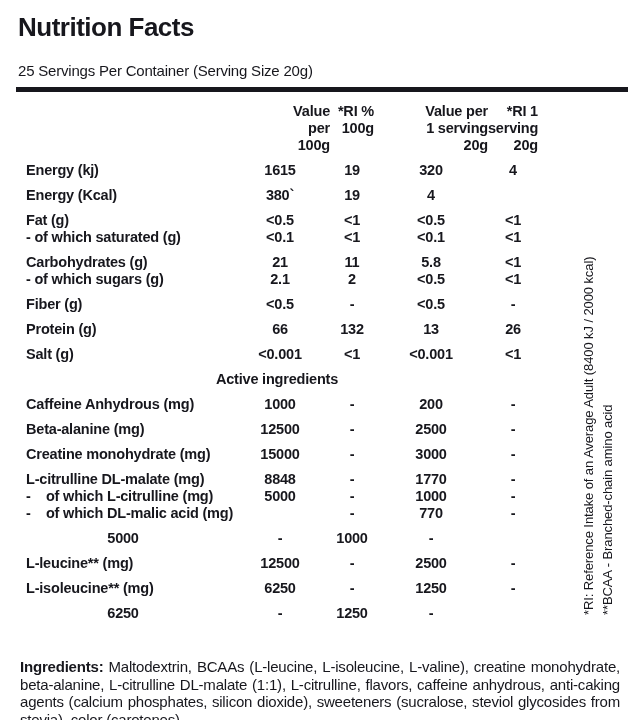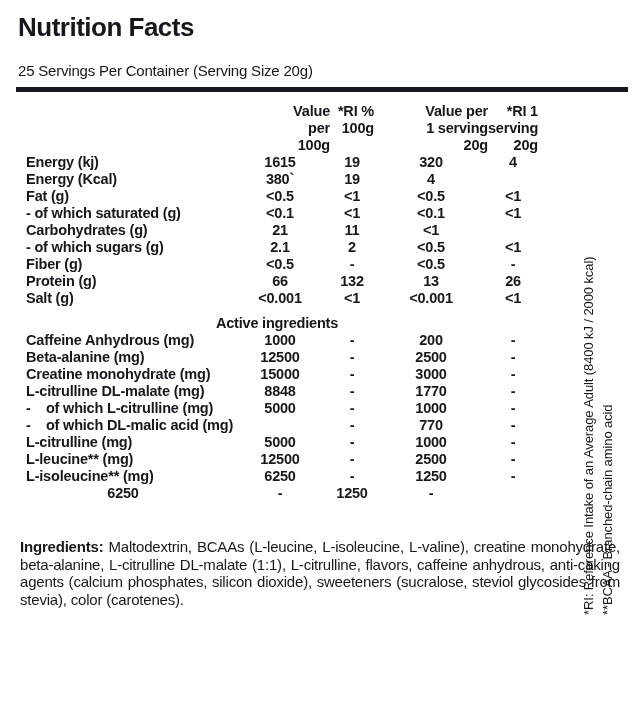--- a/index.html
+++ b/index.html
@@ -33,21 +33,21 @@
   .n-table{margin-top:11px;font-weight:bold;font-size:14.5px;letter-spacing:-0.2px;}
   .t-head,.t-row{
     display:grid;
     grid-template-columns:214px 100px 44px 114px 50px;
   }
   .t-head .th{
     text-align:right;font-size:14.5px;line-height:17px;
     white-space:pre-line;
   }
   .t-row{line-height:17px;}
-  .t-row.grp{}
+  .t-row.grp{margin-top:8px;}
   .t-row.sub{margin-top:0;}
   .cell.label{padding-left:10px;white-space:pre;}
   .cell.val{text-align:center;}
   .t-heading{
     margin-top:8px;line-height:17px;
     width:522px;text-align:center;font-weight:bold;
   }
   
   .ingredients{
     margin:36px 14px 0 4px;
@@ -117,20 +117,21 @@
             <div class="cell label">- of which saturated (g)</div>
             <div class="cell val">&lt;0.1</div>
             <div class="cell val">&lt;1</div>
             <div class="cell val">&lt;0.1</div>
             <div class="cell val">&lt;1</div>
           </div>
           <div class="t-row grp">
             <div class="cell label">Carbohydrates (g)</div>
             <div class="cell val">21</div>
             <div class="cell val">11</div>
+            <div class="cell val">5.8</div>
             <div class="cell val">&lt;1</div>
           </div>
           <div class="t-row sub">
             <div class="cell label">- of which sugars (g)</div>
             <div class="cell val">2.1</div>
             <div class="cell val">2</div>
             <div class="cell val">&lt;0.5</div>
             <div class="cell val">&lt;1</div>
           </div>
           <div class="t-row grp">
@@ -191,21 +192,20 @@
             <div class="cell val">-</div>
           </div>
           <div class="t-row sub">
             <div class="cell label">-    of which DL-malic acid (mg)</div>
             <div class="cell val"></div>
             <div class="cell val">-</div>
             <div class="cell val">770</div>
             <div class="cell val">-</div>
           </div>
           <div class="t-row grp">
-            <div class="cell label">L-citrulline (mg)</div>
             <div class="cell val">5000</div>
             <div class="cell val">-</div>
             <div class="cell val">1000</div>
             <div class="cell val">-</div>
           </div>
           <div class="t-row grp">
             <div class="cell label">L-leucine** (mg)</div>
             <div class="cell val">12500</div>
             <div class="cell val">-</div>
             <div class="cell val">2500</div>

